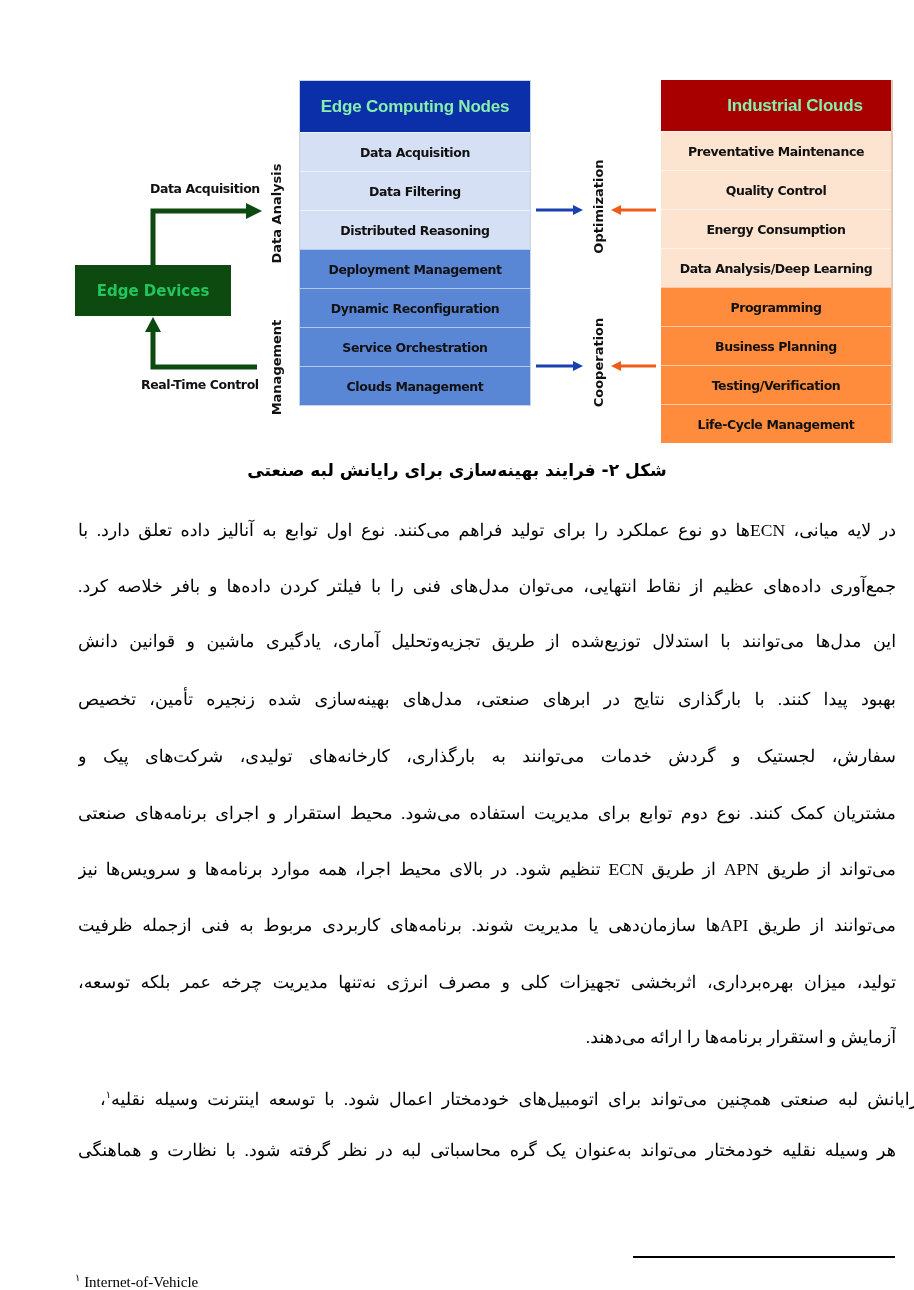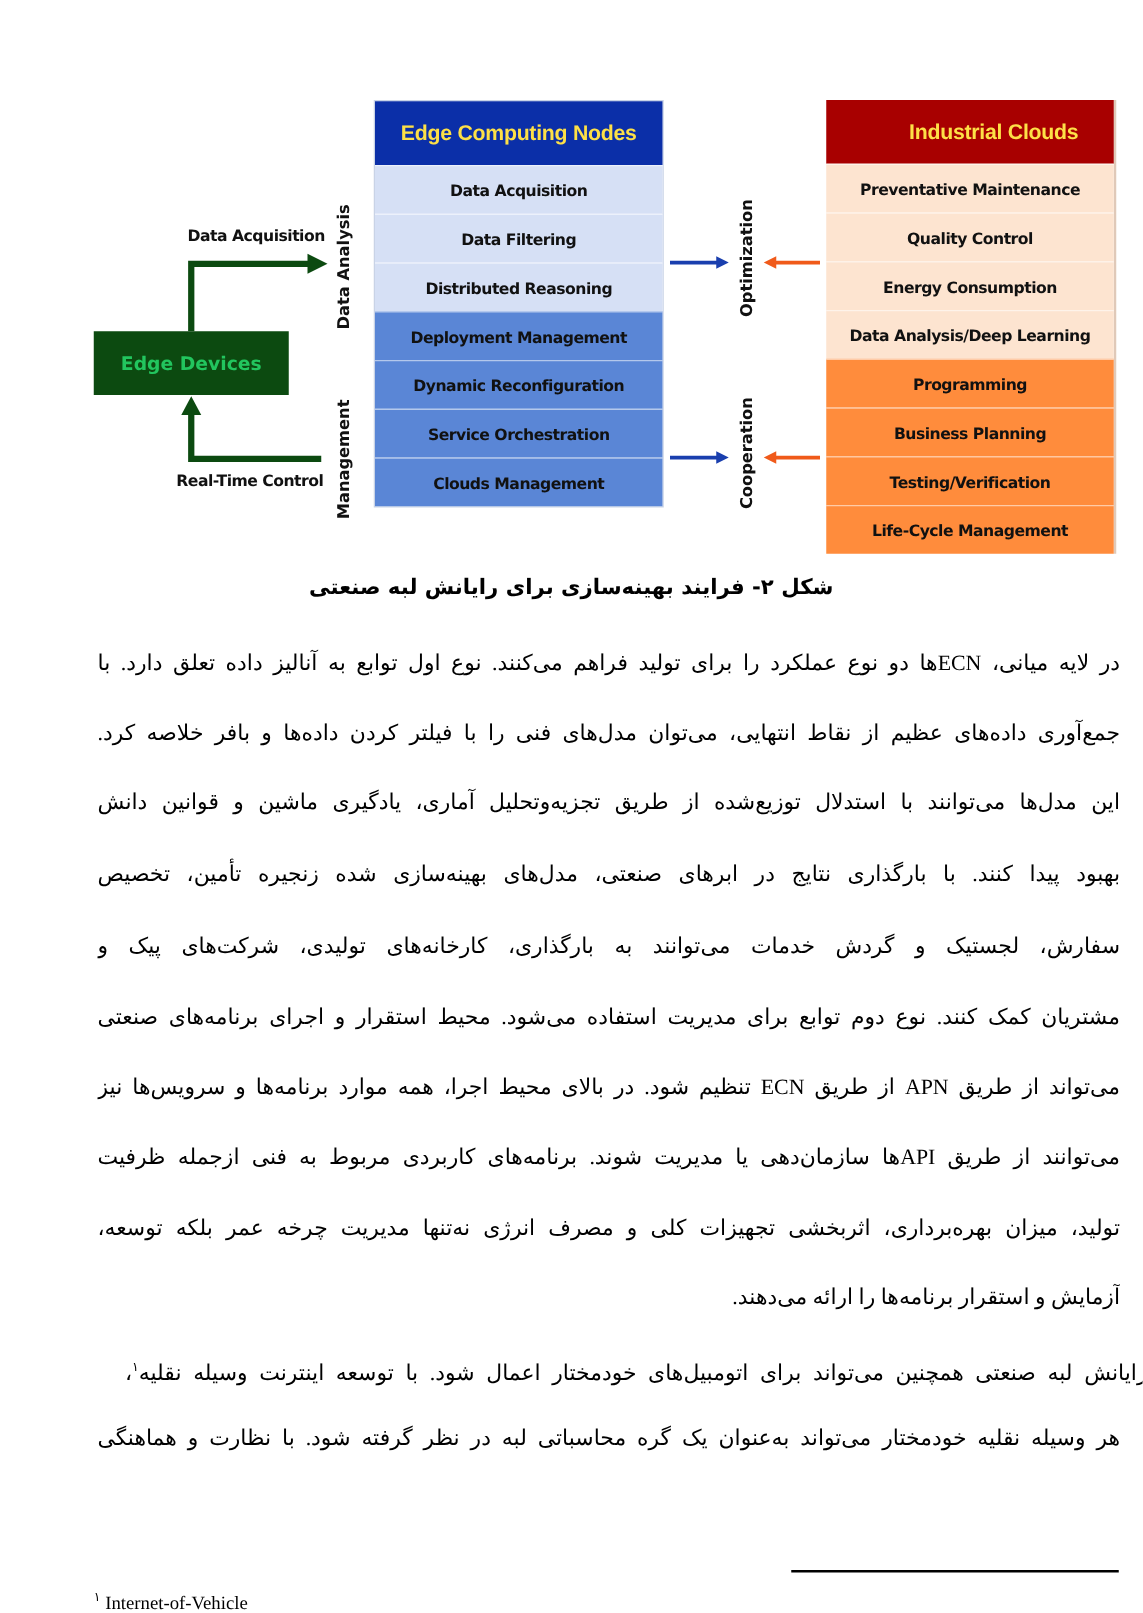--- a/index.html
+++ b/index.html
@@ -1,19 +1,19 @@
 <!DOCTYPE html>
 <html><head>
 <meta charset="utf-8">
 <style>
   html, body { margin:0; padding:0; background:#ffffff; }
   body { width:914px; height:1290px; position:relative; overflow:hidden; font-family:"DejaVu Sans", sans-serif; color:#000; }
   .abs { position:absolute; }
   .col { position:absolute; width:230px; }
-  .col-head { height:51px; display:flex; align-items:center; justify-content:center; color:#fde047; font-family:"Liberation Sans", sans-serif; font-weight:bold; font-size:17px; letter-spacing:-0.2px; }
+  .col-head { height:51px; display:flex; align-items:center; justify-content:center; color:#86efac; font-family:"Liberation Sans", sans-serif; font-weight:bold; font-size:17px; letter-spacing:-0.2px; }
   .row { height:38px; border-top:1px solid rgba(255,255,255,0.55); display:flex; align-items:center; justify-content:center; font-family:"DejaVu Sans", sans-serif; font-weight:bold; font-size:12.5px; letter-spacing:-0.4px; color:#111; white-space:nowrap; }
   #ecn { left:299px; top:80px; border:1px solid #c9d3e6; }
   #ecn .col-head { background:#0b2fa8; }
   #ecn .row.light { background:#d6e0f5; }
   #ecn .row.dark { background:#5a86d6; }
   #ic { left:661px; top:80px; border-right:2px solid #e0c9b8; }
   #ic .col-head { background:#a80000;padding-left:38px; }
   #ic .row.light { background:#fde4d0; }
   #ic .row.dark { background:#ff8c3c; }
   .vlabel { position:absolute; transform-origin:center center; transform:rotate(-90deg); font-family:"DejaVu Sans", sans-serif; font-weight:bold; font-size:13px; white-space:nowrap; color:#111; text-align:center; }

